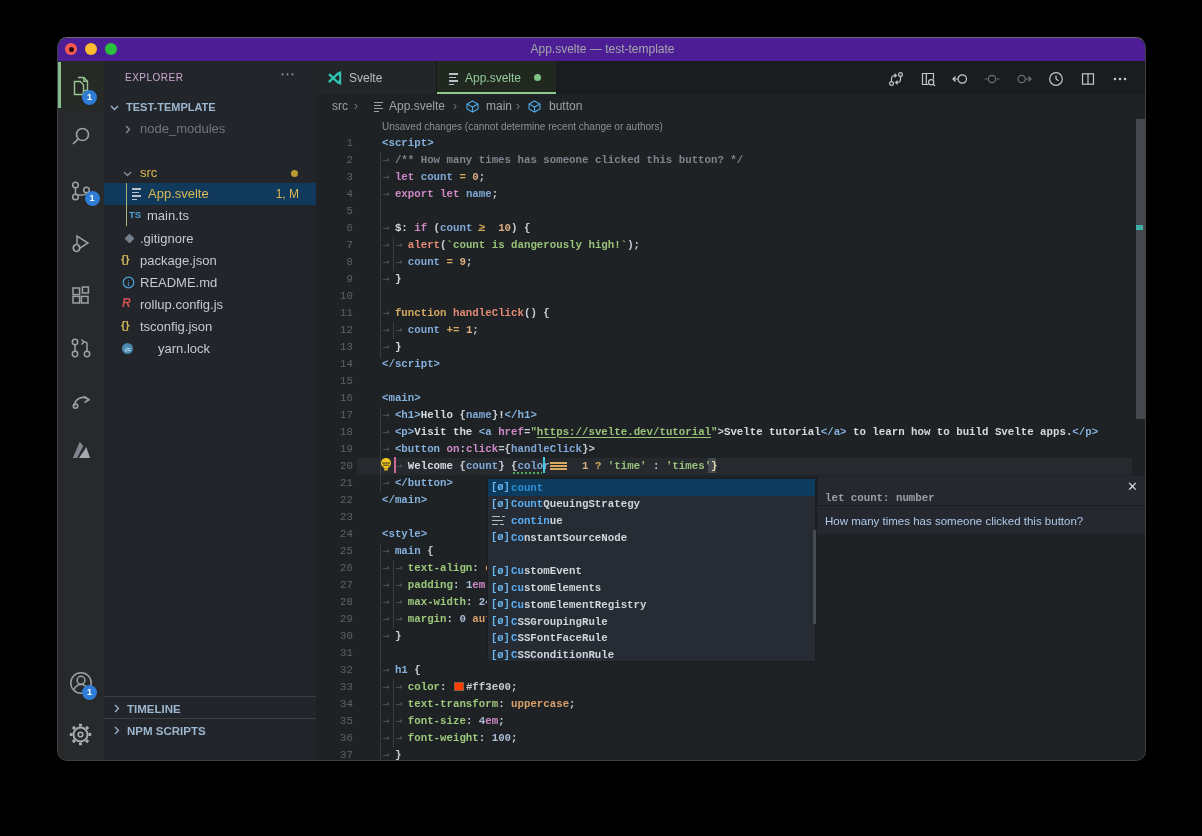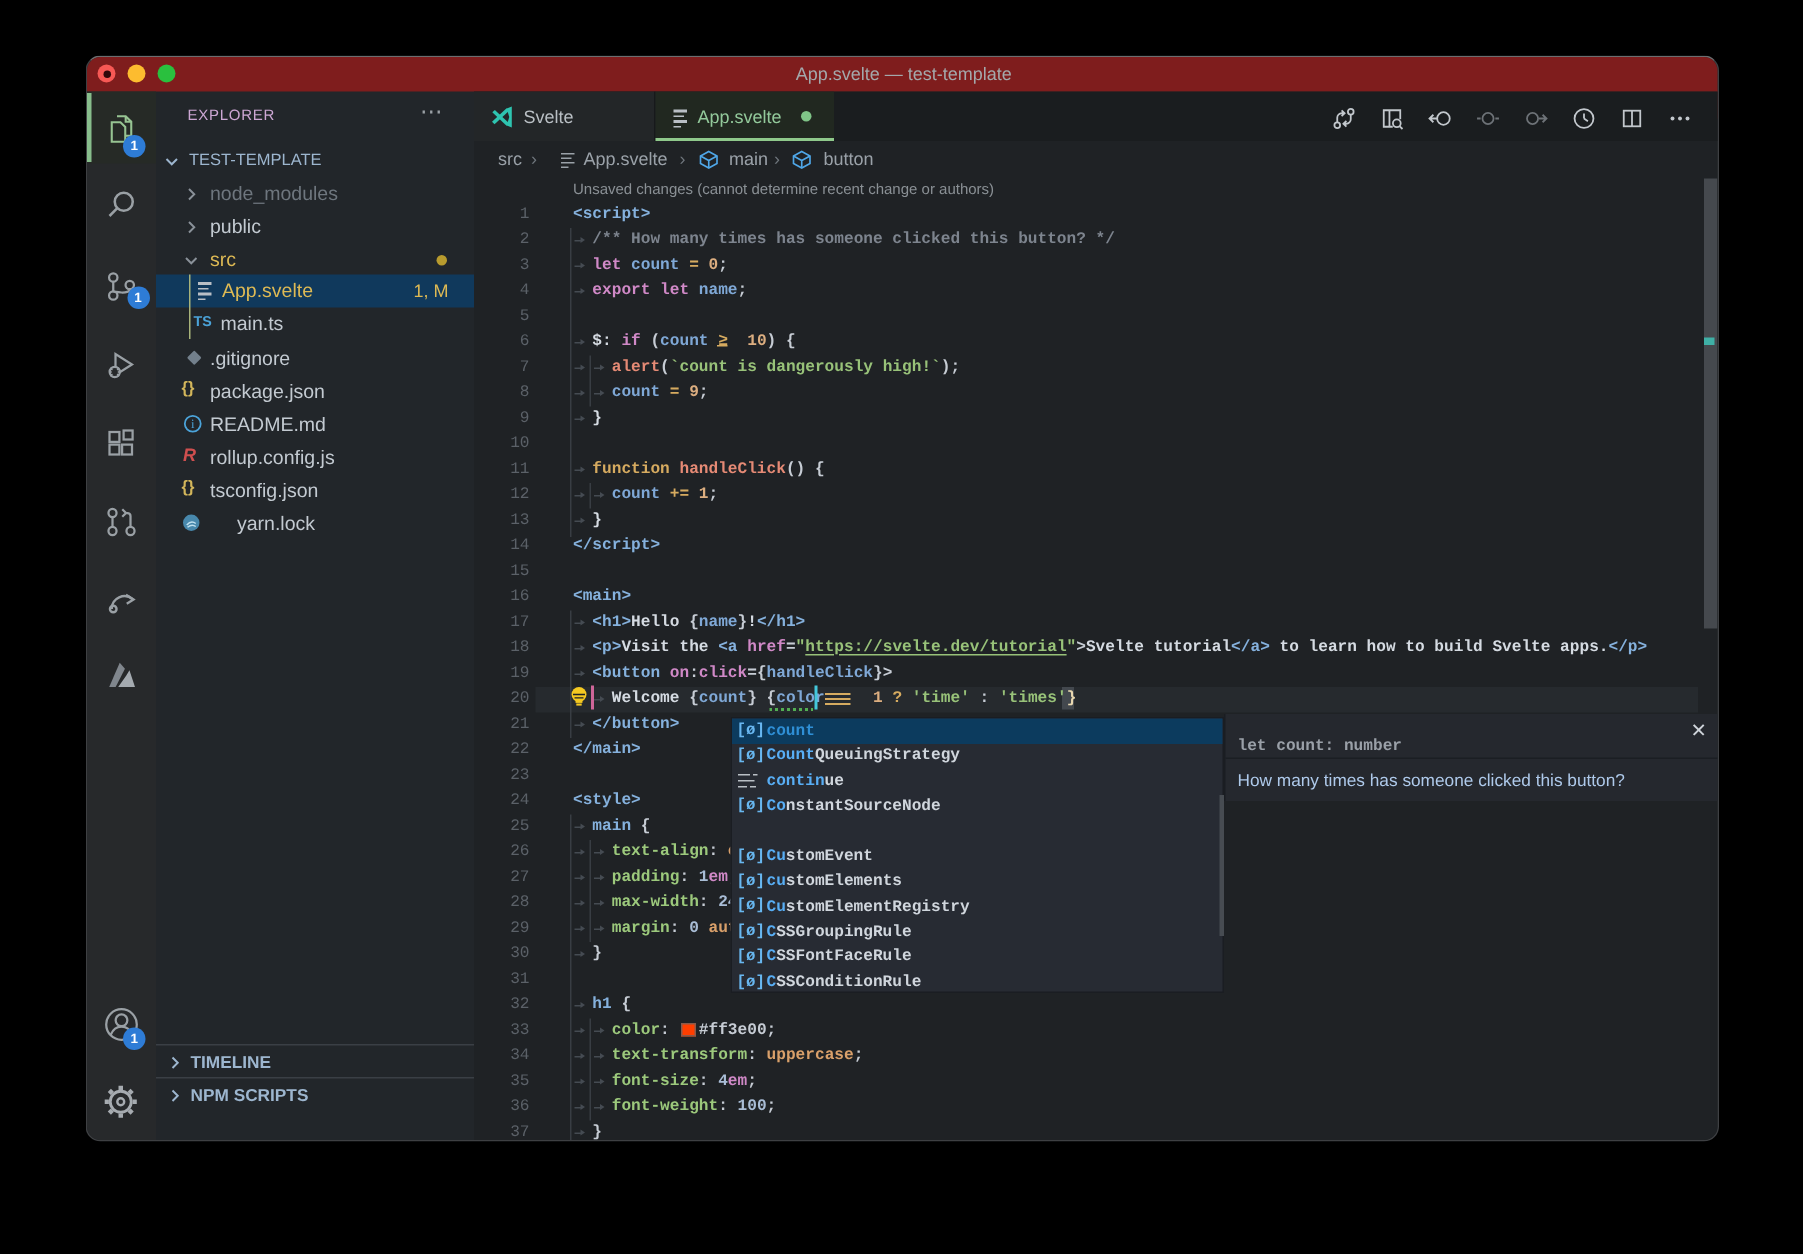--- a/index.html
+++ b/index.html
@@ -1,17 +1,17 @@
 <!DOCTYPE html>
 <html><head><meta charset="utf-8"><style>
 html,body{margin:0;padding:0;background:#000;width:1202px;height:836px;overflow:hidden}
 *{box-sizing:border-box}
 .abs{position:absolute}
 #win{position:absolute;left:57px;top:37px;width:1089px;height:724px;border-radius:10px;background:#1f2225;overflow:hidden;border:1px solid #3e4043;border-top-color:#6c6e70;font-family:"Liberation Sans",sans-serif}
-#titlebar{position:absolute;left:0;top:0;width:1089px;height:41px;background:#7f1d1d}
+#titlebar{position:absolute;left:0;top:0;width:1089px;height:41px;background:#4c1d95}
 #title{position:absolute;top:4px;width:100%;text-align:center;font-size:12px;color:#a4a8ab}
 .tl{position:absolute;top:5px;width:12px;height:12px;border-radius:6px}
 #activity{position:absolute;left:0;top:23px;width:46px;height:701px;background:#27292b}
 #sidebar{position:absolute;left:46px;top:23px;width:212px;height:701px;background:#22262a}
 #editor{position:absolute;left:258px;top:23px;width:831px;height:701px;background:#1f2225;overflow:hidden}
 #tabbar{position:absolute;left:0;top:0;width:831px;height:33px;background:#1a1d1f}
 .mono{font-family:"Liberation Mono",monospace}
 #code{position:absolute;left:66px;top:73.5px;font:bold 10.75px "Liberation Mono",monospace;line-height:17px;white-space:pre;color:#c6ccd4}
 #gutter{position:absolute;left:10px;top:73.5px;width:27px;font:10.75px "Liberation Mono",monospace;line-height:17px;color:#5b6168;text-align:right;white-space:pre}
 .b{color:#85b1dd}.k{color:#d089c7}.v{color:#7fa8d6}.o{color:#d6ab60}.n{color:#dcae80}
@@ -371,37 +371,31 @@
           <path d="M4.9 4.9 L6.9 6.9"></path>
           <path d="M18.1 18.1 L20.1 20.1"></path>
           <path d="M4.9 20.1 L6.9 18.1"></path>
           <path d="M18.1 6.9 L20.1 4.9"></path>
         </g>
     </svg>
   </div>
   <div id="sidebar">
     <div style="position:absolute;left:21px;top:10.5px;font-size:10px;letter-spacing:.5px;color:#cda7d4">EXPLORER</div>
     <div style="position:absolute;left:176px;top:4px;font-size:15px;color:#9aa0a5;letter-spacing:1px">⋯</div>
-    <div class="row" style="top:35px;font-weight:normal;font-size:11px;color:#9db6cf">
+    <div class="row" style="top:35px;font-weight:bold;font-size:11px;color:#9db6cf">
       <svg class="chev" style="left:6px;top:7px" width="9" height="9" viewBox="0 0 9 9">
           <polyline points="1,3 4.5,6.5 8,3" fill="none" stroke="#9db6cf" stroke-width="1.3"></polyline>
         </svg>
       <span style="position:absolute;left:22px;top:5px">TEST-TEMPLATE</span>
     </div>
     <div class="row" style="top:57px;color:#6e767e">
       <svg class="chev" style="left:19px;top:7px" width="9" height="9" viewBox="0 0 9 9">
           <polyline points="3,1 6.5,4.5 3,8" fill="none" stroke="#8a9199" stroke-width="1.3"></polyline>
         </svg>
       <span style="position:absolute;left:36px;top:3px">node_modules</span>
-    </div>
-    <div class="row" style="top:79px">
-      <svg class="chev" style="left:19px;top:7px" width="9" height="9" viewBox="0 0 9 9">
-          <polyline points="3,1 6.5,4.5 3,8" fill="none" stroke="#8a9199" stroke-width="1.3"></polyline>
-        </svg>
-      <span style="position:absolute;left:36px;top:3px">public</span>
     </div>
     <div class="row" style="top:101px;color:#ddb954">
       <svg class="chev" style="left:19px;top:7px" width="9" height="9" viewBox="0 0 9 9">
           <polyline points="1,3 4.5,6.5 8,3" fill="none" stroke="#8a9199" stroke-width="1.3"></polyline>
         </svg>
       <span style="position:absolute;left:36px;top:3px">src</span>
       <div style="position:absolute;left:187px;top:8px;width:7px;height:7px;border-radius:4px;background:#b89b2e"></div>
     </div>
     <div class="row" style="top:122px;height:21.5px;background:#10395c;color:#ddb954">
       <div style="position:absolute;left:28px;width:9px;top:4px">

